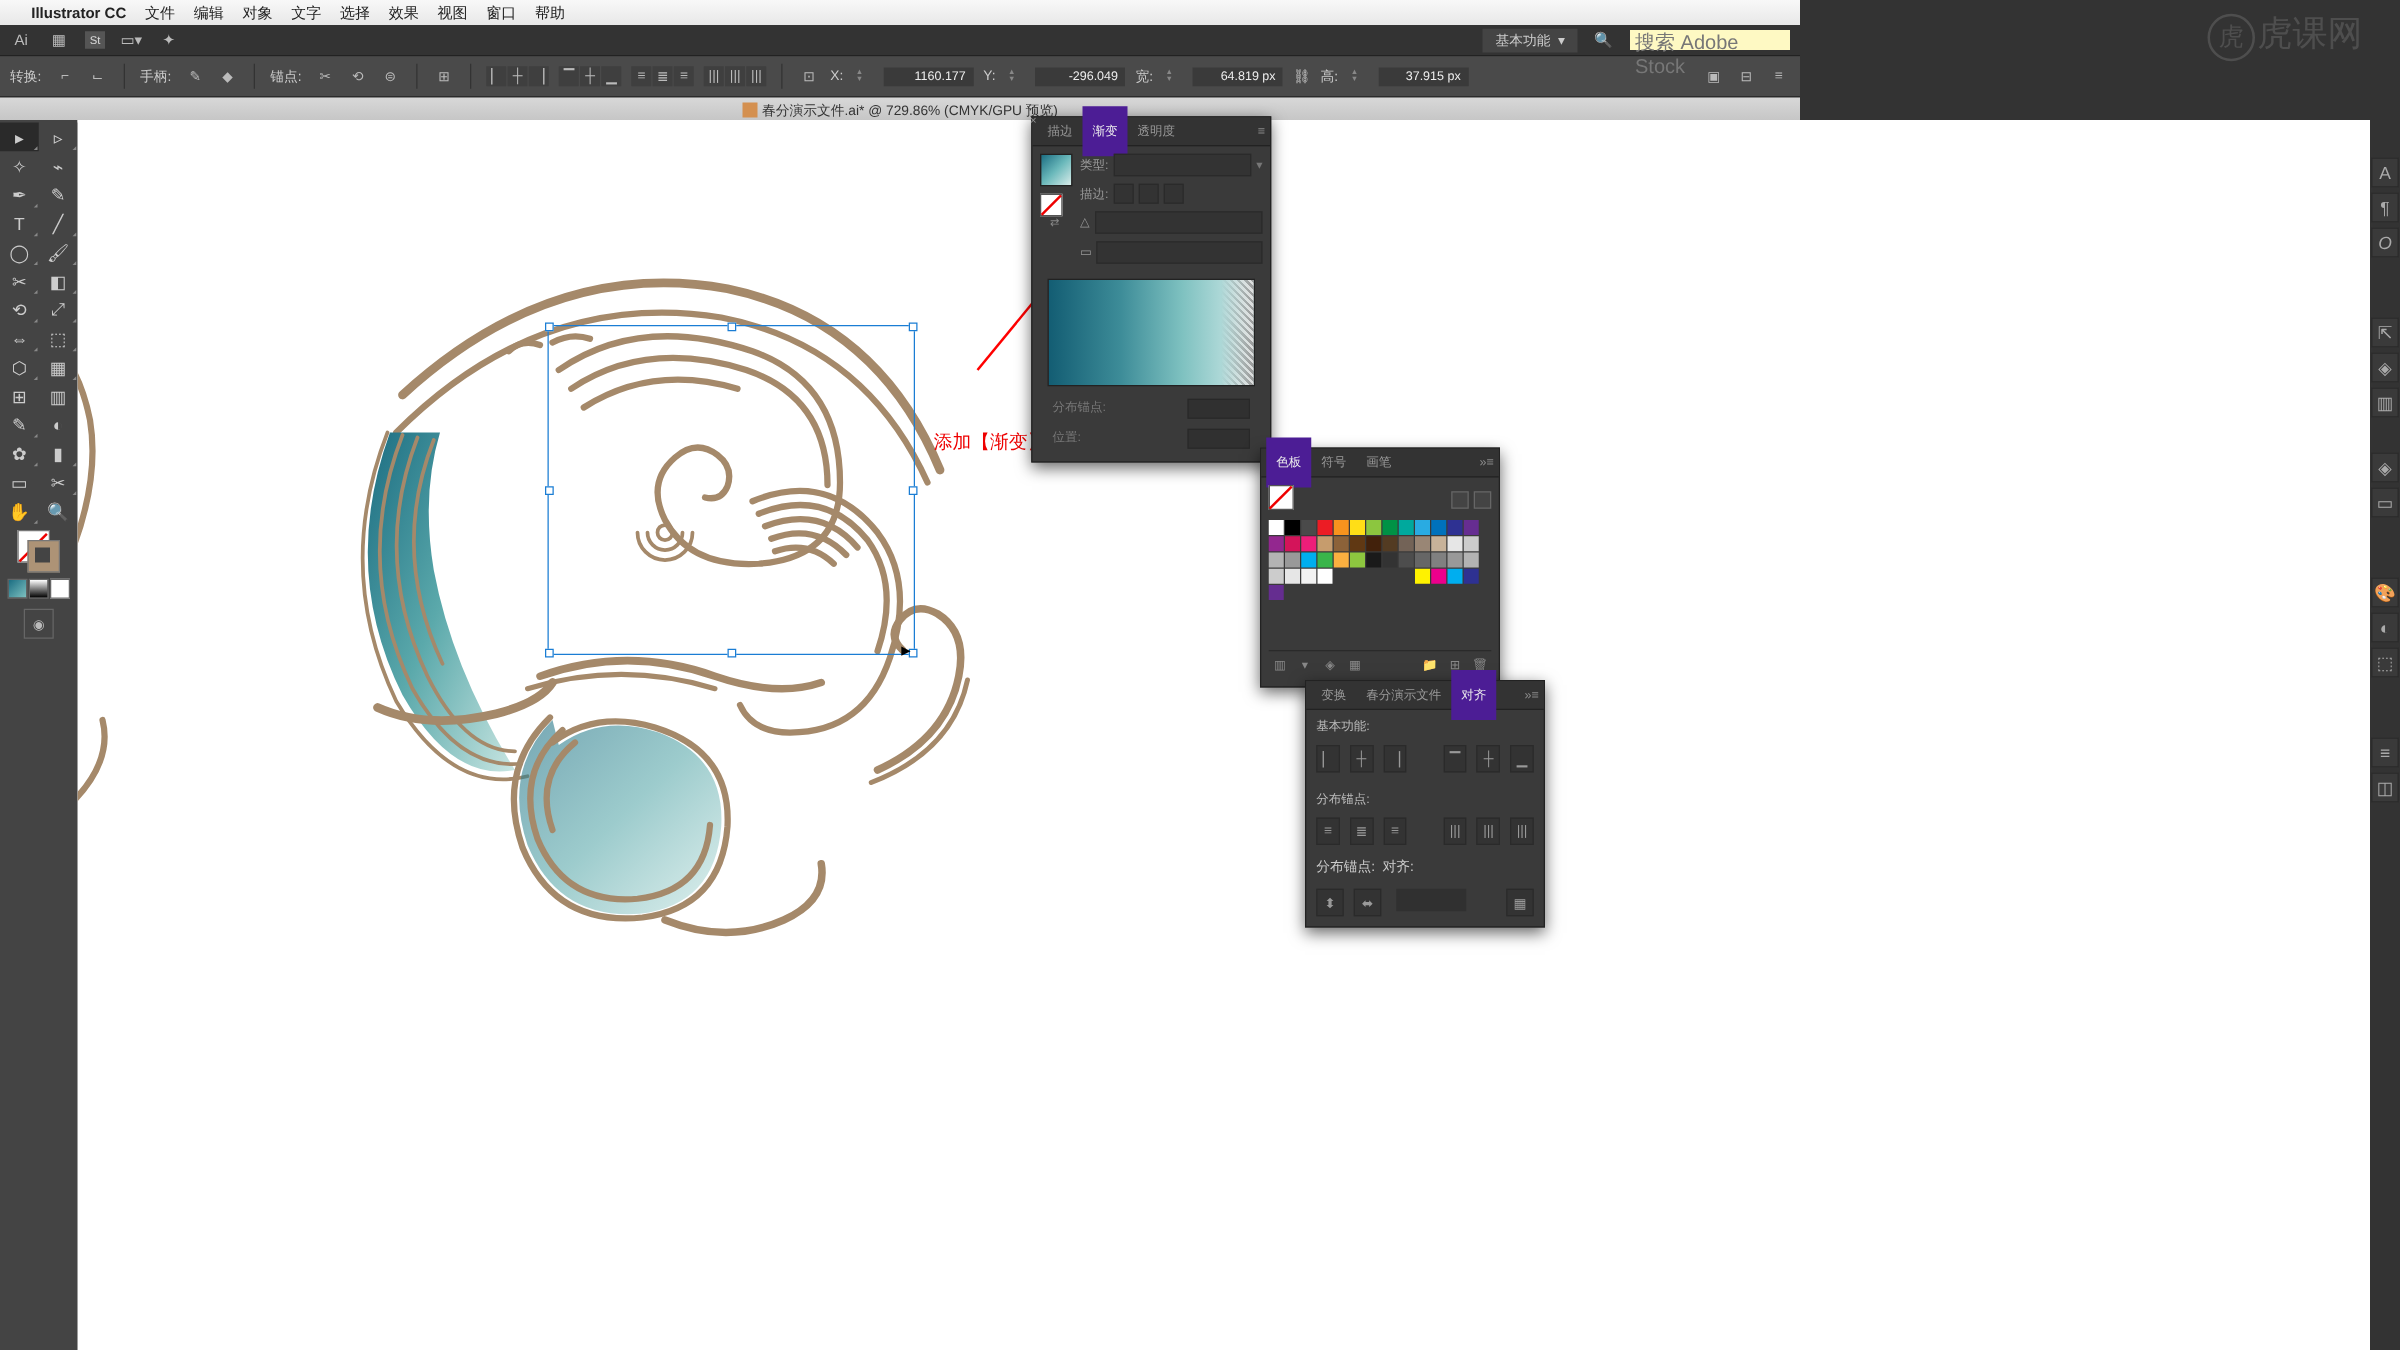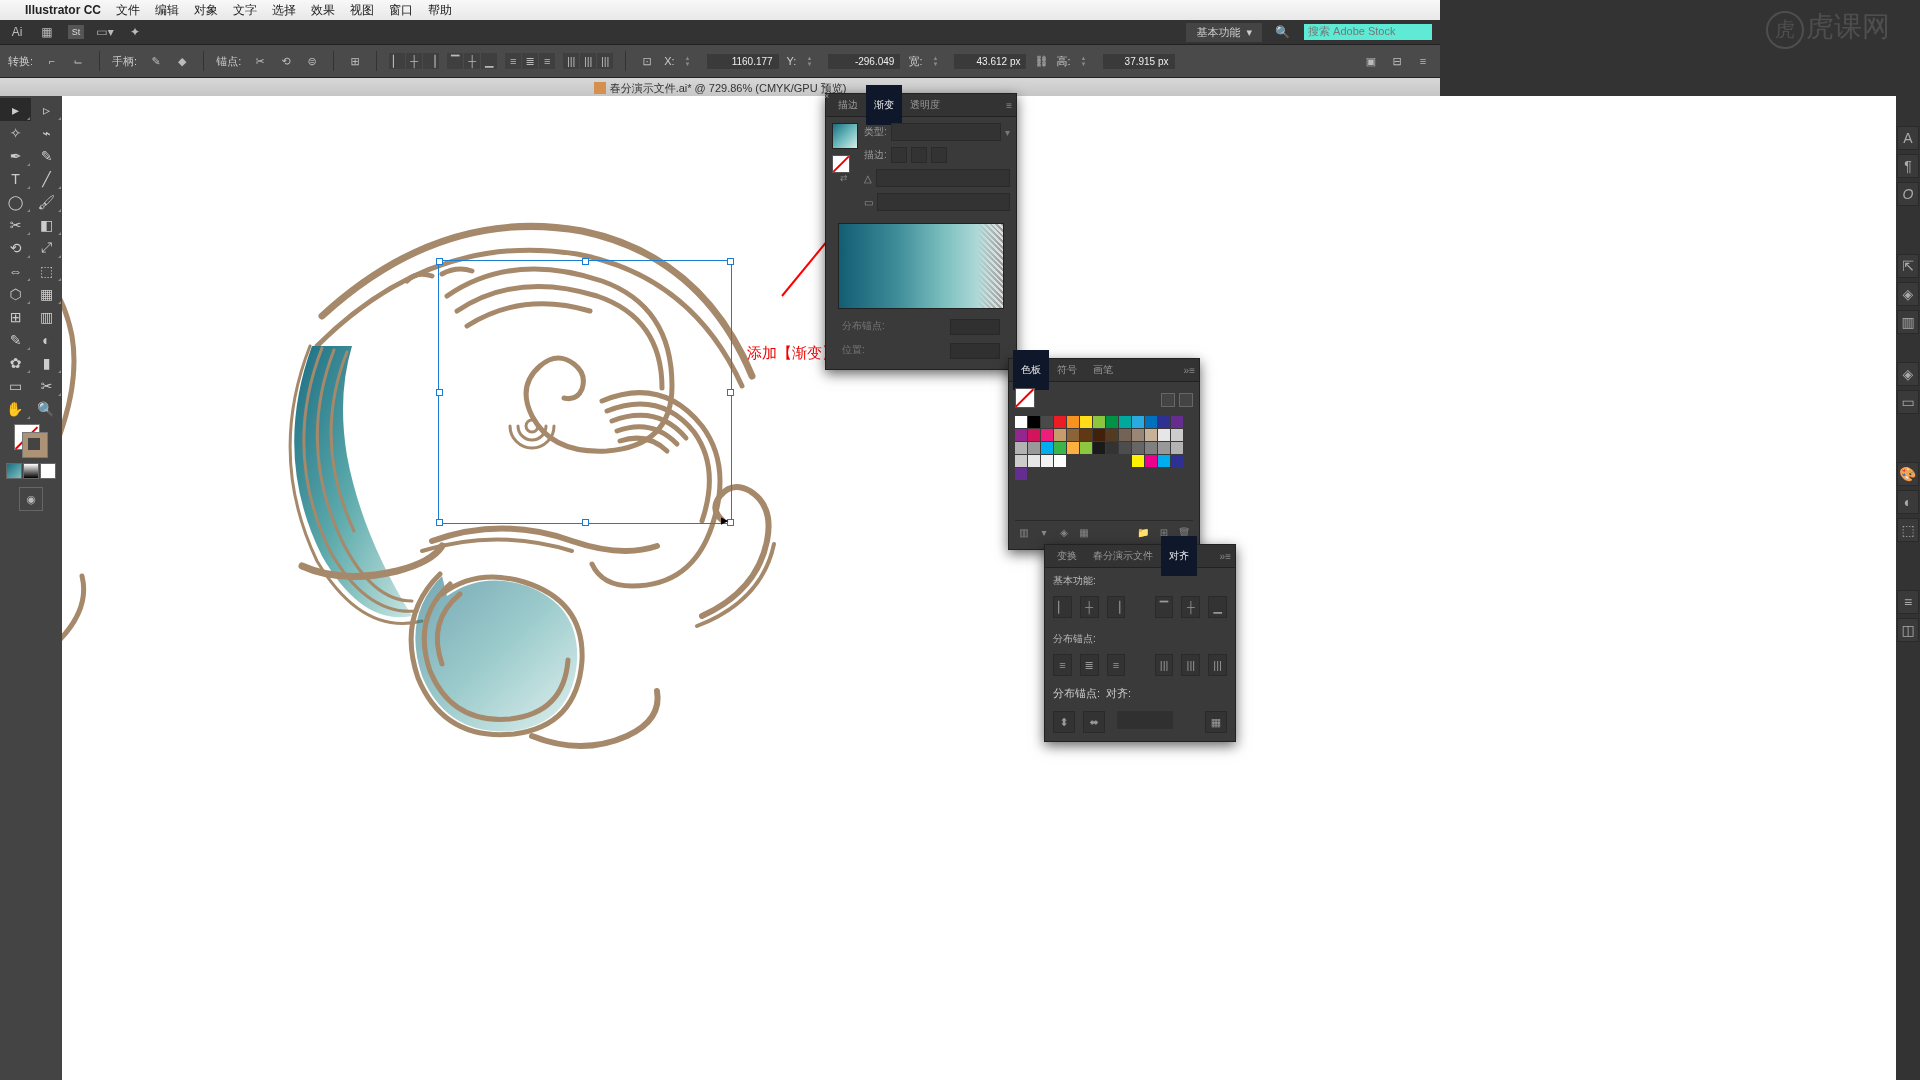--- a/index.html
+++ b/index.html
@@ -5,21 +5,21 @@
 body{margin:0;background:#333;font-family:"PingFang SC","Microsoft YaHei",sans-serif;font-size:11px;color:#ccc;overflow:hidden;width:1440px;height:810px}
 .menubar{height:20px;background:linear-gradient(#f8f8f8,#e8e8e8);display:flex;align-items:center;padding:0 10px;gap:15px;color:#222;font-size:12px}
 .menubar .apple{font-size:14px}
 .menubar .appname{font-weight:bold}
 .menubar span{cursor:default}
 .appbar{height:24px;background:#333;display:flex;align-items:center;padding:0 8px;gap:12px;border-bottom:1px solid #222}
 .appbar .ico{width:18px;height:18px;display:flex;align-items:center;justify-content:center;color:#bbb;font-size:12px}
 .appbar .st{background:#555;width:16px;height:14px;font-size:9px;color:#ddd;display:flex;align-items:center;justify-content:center}
 .appbar .spacer{flex:1}
 .appbar .workspace{background:#444;padding:2px 10px;font-size:11px;color:#ccc;display:flex;align-items:center;gap:6px}
-.appbar .search{background:#5eead4;width:120px;height:16px;padding:0 4px;color:#777;font-size:11px}
+.appbar .search{background:#fef9c3;width:120px;height:16px;padding:0 4px;color:#777;font-size:16px}
 .ctrlbar{height:32px;background:#4a4a4a;display:flex;align-items:center;padding:0 8px;gap:8px;color:#ccc;font-size:11px;border-bottom:1px solid #222}
 .ctrlbar .lbl{margin-right:2px}
 .ctrlbar .sep{width:1px;height:20px;background:#333;margin:0 4px}
 .ctrlbar .ico{width:18px;height:18px;display:flex;align-items:center;justify-content:center;color:#bbb}
 .ctrlbar .val{background:#3a3a3a;padding:2px 6px;min-width:60px;text-align:right;color:#eee;font-size:10px}
 .ctrlbar .spin{width:14px;height:18px;display:flex;flex-direction:column;justify-content:center;color:#888;font-size:6px;line-height:6px}
 .ctrlbar .algrp{display:flex;gap:1px}
 .ctrlbar .algrp .ico{background:#3f3f3f;width:16px;height:16px}
 .ctrlbar .spacer{flex:1}
 .tabbar{height:20px;background:linear-gradient(#d8d8d8,#c4c4c4);display:flex;align-items:center;justify-content:center;color:#333;font-size:11px;padding:0 70px}
@@ -48,21 +48,21 @@
 .canvas .cursor{position:absolute;top:415px;left:659px;font-size:15px;color:#000}
 .canvas .anno-arrow{position:absolute;stroke:#f00;stroke-width:2;fill:none}
 .canvas .anno-text{position:absolute;top:248px;left:685px;color:#e00;font-size:15px;font-family:"SimSun","STSong"}
 .watermark{position:absolute;top:8px;right:30px;color:rgba(120,120,120,.4);font-size:28px;font-family:"STHeiti"}
 .watermark .circ{border:2px solid rgba(120,120,120,.4);border-radius:50%;width:34px;height:34px;display:inline-flex;align-items:center;justify-content:center;font-size:20px;margin-right:2px}
 .right-dock{width:24px;background:#333;position:relative}
 .right-dock .tab{width:20px;height:22px;margin:4px auto;display:flex;align-items:center;justify-content:center;color:#aaa;font-size:14px;border:1px solid #2a2a2a;background:#3a3a3a}
 .panel{position:absolute;background:#3a3a3a;border:1px solid #222;box-shadow:0 4px 12px rgba(0,0,0,.6)}
 .panel .tabs{display:flex;background:#333;border-bottom:1px solid #222;align-items:center;height:22px;padding:0 4px}
 .panel .tabs .tab{padding:13px 8px;color:#999;font-size:10px}
-.panel .tabs .tab.act{background:#0f172a;color:#eee}
+.panel .tabs .tab.act{background:#4c1d95;color:#eee}
 .panel .tabs .spacer{flex:1}
 .panel .tabs .menu{color:#888;font-size:10px}
 .gradient-panel{top:93px;left:825px;width:190px}
 .gradient-panel .body{padding:6px;position:relative}
 .gradient-panel .gprev{width:24px;height:24px;background:linear-gradient(135deg,#1b6d82 0%,#6bb9bb 50%,#d9ecea 100%);border:1px solid #222;position:absolute;top:6px;left:6px}
 .gradient-panel .gnone{width:16px;height:16px;background:#fff;border:1px solid #555;position:absolute;top:38px;left:6px}
 .gradient-panel .gnone::after{content:"";position:absolute;width:140%;height:2px;background:#e00;top:46%;left:-20%;transform:rotate(-45deg)}
 .gradient-panel .gswap{position:absolute;top:56px;left:14px;color:#888;font-size:9px}
 .gradient-panel .lrow{display:flex;align-items:center;margin-left:32px;margin-bottom:6px;color:#999;font-size:10px;gap:4px}
 .gradient-panel .lrow .fld{background:#333;flex:1;height:16px;border:1px solid #2a2a2a}
@@ -161,21 +161,21 @@
   <span class="sep"></span>
   <span class="ico">⊡</span>
   <span class="lbl">X:</span>
   <span class="spin">▲<br>▼</span>
   <span class="val">1160.177</span>
   <span class="lbl">Y:</span>
   <span class="spin">▲<br>▼</span>
   <span class="val">-296.049</span>
   <span class="lbl">宽:</span>
   <span class="spin">▲<br>▼</span>
-  <span class="val">43.612 px</span>
+  <span class="val">64.819 px</span>
   <span class="link-ico">⛓</span>
   <span class="lbl">高:</span>
   <span class="spin">▲<br>▼</span>
   <span class="val">37.915 px</span>
   <span class="spacer"></span>
   <span class="ico">▣</span>
   <span class="ico">⊟</span>
   <span class="ico">≡</span>
 </div>
 

